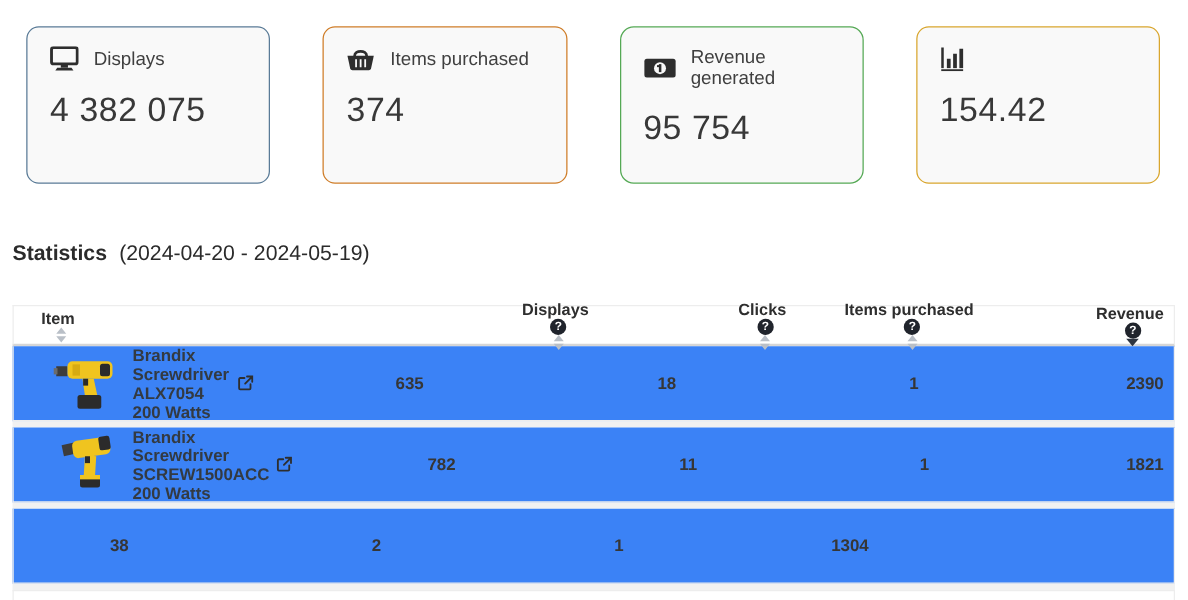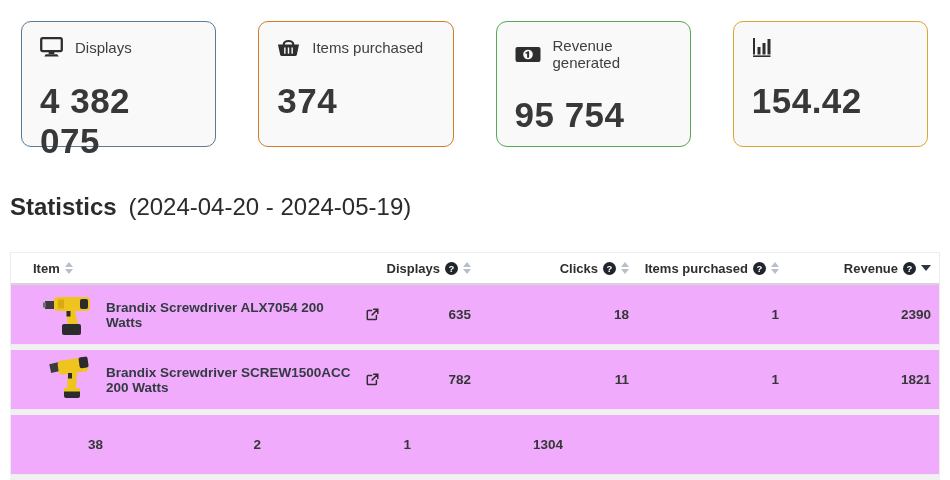--- a/index.html
+++ b/index.html
@@ -20,32 +20,32 @@
   .card {
     height: 126px;
     background: #f9f9f9;
     border: 1px solid #999;
     border-radius: 10px;
     padding: 15px 18px;
   }
   .card-head { display: flex; align-items: center; gap: 12px; }
   .card-label { font-size: 15px; color: #3f3f3f; }
   .card-value {
-    margin-top: 24px;
-    font-size: 35px;
-    font-weight: 700;
+    margin-top: 16px;
+    font-size: 27px;
+    font-weight: 400;
     color: #383838;
     letter-spacing: 0.5px;
   }
   .cicon { display: inline-flex; align-items: center; }
 
   
   .section-title {
     margin: 46px 10px 0 10px;
-    font-size: 24px;
+    font-size: 17px;
     color: #2b2b2b;
   }
   .section-title .t { font-weight: 700; }
   .section-title .r { font-weight: 400; margin-left: 5px; }
 
   
   .stats-table { margin: 31px 10px 0 10px; }
   .thead {
     display: flex;
     align-items: center;
@@ -54,43 +54,44 @@
     border-bottom: 2px solid #d6d6d6;
     background: #fff;
     font-size: 13px;
     font-weight: 700;
     color: #2e2e2e;
   }
   .trow {
     display: flex;
     align-items: center;
     height: 60px;
-    background: #f0abfc;
+    background: #3b82f6;
     border: 1px solid #ededed;
     border-top: none;
     font-size: 13.5px;
     font-weight: 600;
     color: #363636;
+    gap: 44px;
   }
   .row-sep { height: 5px; background: #f1f1f1; }
   .trow-partial {
     height: 8px;
     background: #fff;
     border: 1px solid #ededed;
     border-bottom: none;
   }
 
   .col-item { flex: 1; display: flex; align-items: center; padding-left: 22px; }
   .col-num  { display: flex; justify-content: flex-end; align-items: center; }
   .col-displays { width: 92px; }
   .col-clicks   { width: 158px; align-items: center; }
   .col-items    { width: 150px; }
   .col-revenue  { width: 160px; padding-right: 8px; }
 
-  .th-inner { display: inline-flex; align-items: center; cursor: pointer; }
+  .th-inner { display: inline-flex; align-items: center; cursor: pointer; flex-direction: column; }
 
   .help {
     display: inline-flex; justify-content: center; align-items: center;
     width: 13px; height: 13px; border-radius: 50%;
     background: #20242c; color: #fff;
     font-size: 9.5px; font-weight: 700;
     margin-left: 5px;
     cursor: pointer;
   }
   .sort { display: inline-flex; flex-direction: column; gap: 2px; margin-left: 5px; }

